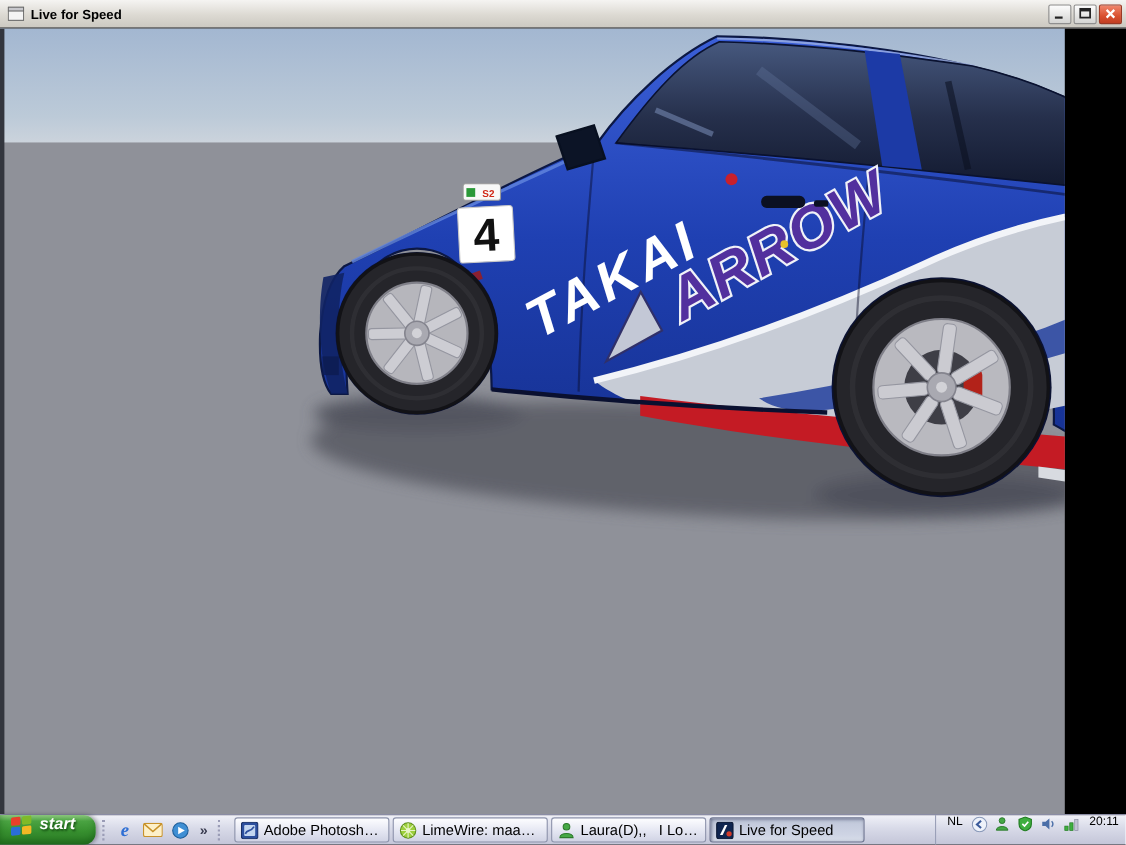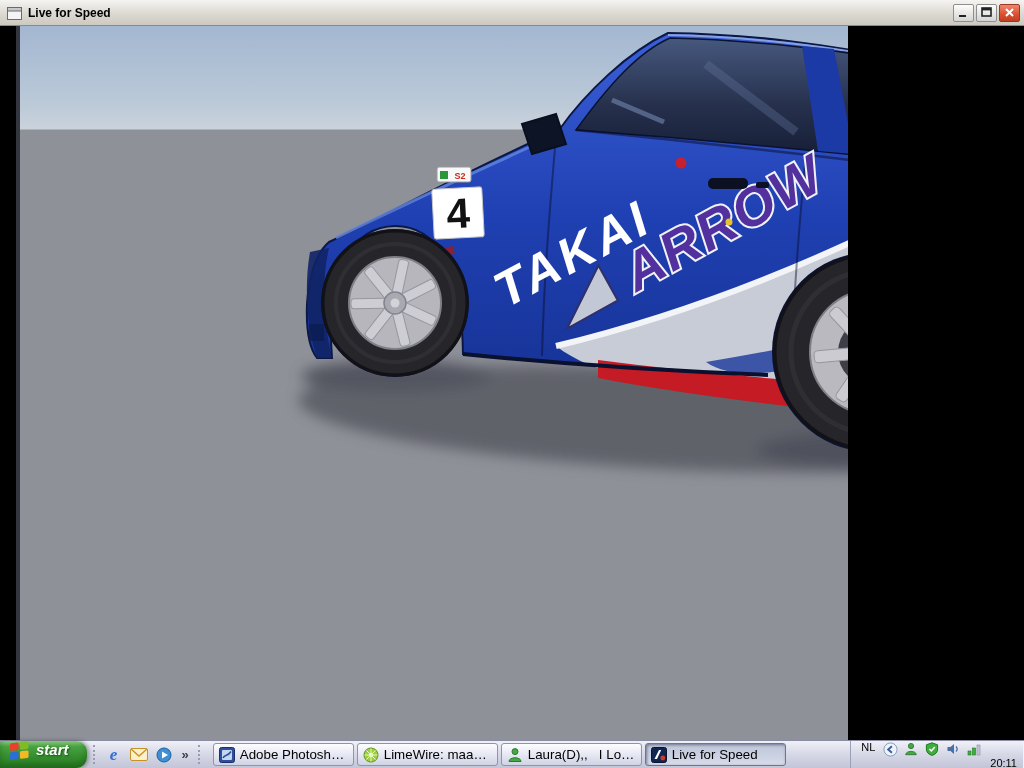--- a/index.html
+++ b/index.html
@@ -19,21 +19,21 @@
   .win-controls{margin-left:auto;display:flex;gap:2px;}
   .wbtn{
     width:21px;height:18px;padding:0;border:1px solid #8f8f8f;border-radius:2px;
     background:linear-gradient(180deg,#fdfdfd,#d4d4d2);
     display:flex;align-items:center;justify-content:center;cursor:pointer;
   }
   .wbtn.close{background:linear-gradient(180deg,#f0876d 0%,#d9502f 60%,#c23e22 100%);border-color:#973категор321;}
   .wbtn.close{border-color:#9a3a26;}
   
   .game{
-    position:absolute;top:26px;left:16px;width:832px;height:714px;overflow:hidden;
+    position:absolute;top:26px;left:0;width:968px;height:714px;overflow:hidden;
     background:linear-gradient(180deg,#a3b7d1 0px,#bccad8 80px,#cbd3dc 103px,#8f9199 104px,#8f9199 100%);
   }
   .game svg{display:block;}
   
   .taskbar{
     position:absolute;bottom:0;left:0;width:1024px;height:28px;box-sizing:border-box;
     background:linear-gradient(180deg,#f0f1f8 0%,#d8dae8 45%,#c3c5d8 100%);
     border-top:1px solid #8a8ca4;
     display:flex;align-items:stretch;font-size:11px;
   }
@@ -62,21 +62,21 @@
     box-shadow:inset 1px 1px 3px rgba(40,50,80,.55);border-color:#6e7590;
   }
   .task-label{white-space:pre;overflow:hidden;text-overflow:ellipsis;color:#000;}
   .t-ico{flex:0 0 auto;width:16px;height:16px;}
   .tray{
     margin-left:auto;flex:0 0 auto;display:flex;align-items:flex-start;gap:5px;
     border-left:1px solid #9aa0b8;box-shadow:-1px 0 0 #f2f3fa inset;padding:0 7px 12px 8px;
   }
   .tray-ico{width:16px;height:16px;display:flex;align-items:center;justify-content:center;cursor:pointer;}
   .lang{font-size:11px;color:#000;padding:0 2px;cursor:default;}
-  .clock{font-size:11px;color:#000;margin-left:3px;cursor:default;margin-top:16px;}
+  .clock{font-size:11px;color:#000;margin-left:3px;cursor:default;}
 </style>
 </head>
 <body>
 
 <div class="titlebar">
   <span class="win-icon">
     <svg width="15" height="13" viewBox="0 0 15 13">
       <rect x="0.5" y="0.5" width="14" height="12" fill="#f4f4f4" stroke="#6a6a6a"></rect>
       <rect x="0.5" y="0.5" width="14" height="3.5" fill="#c8c8cc" stroke="#6a6a6a"></rect>
     </svg>

